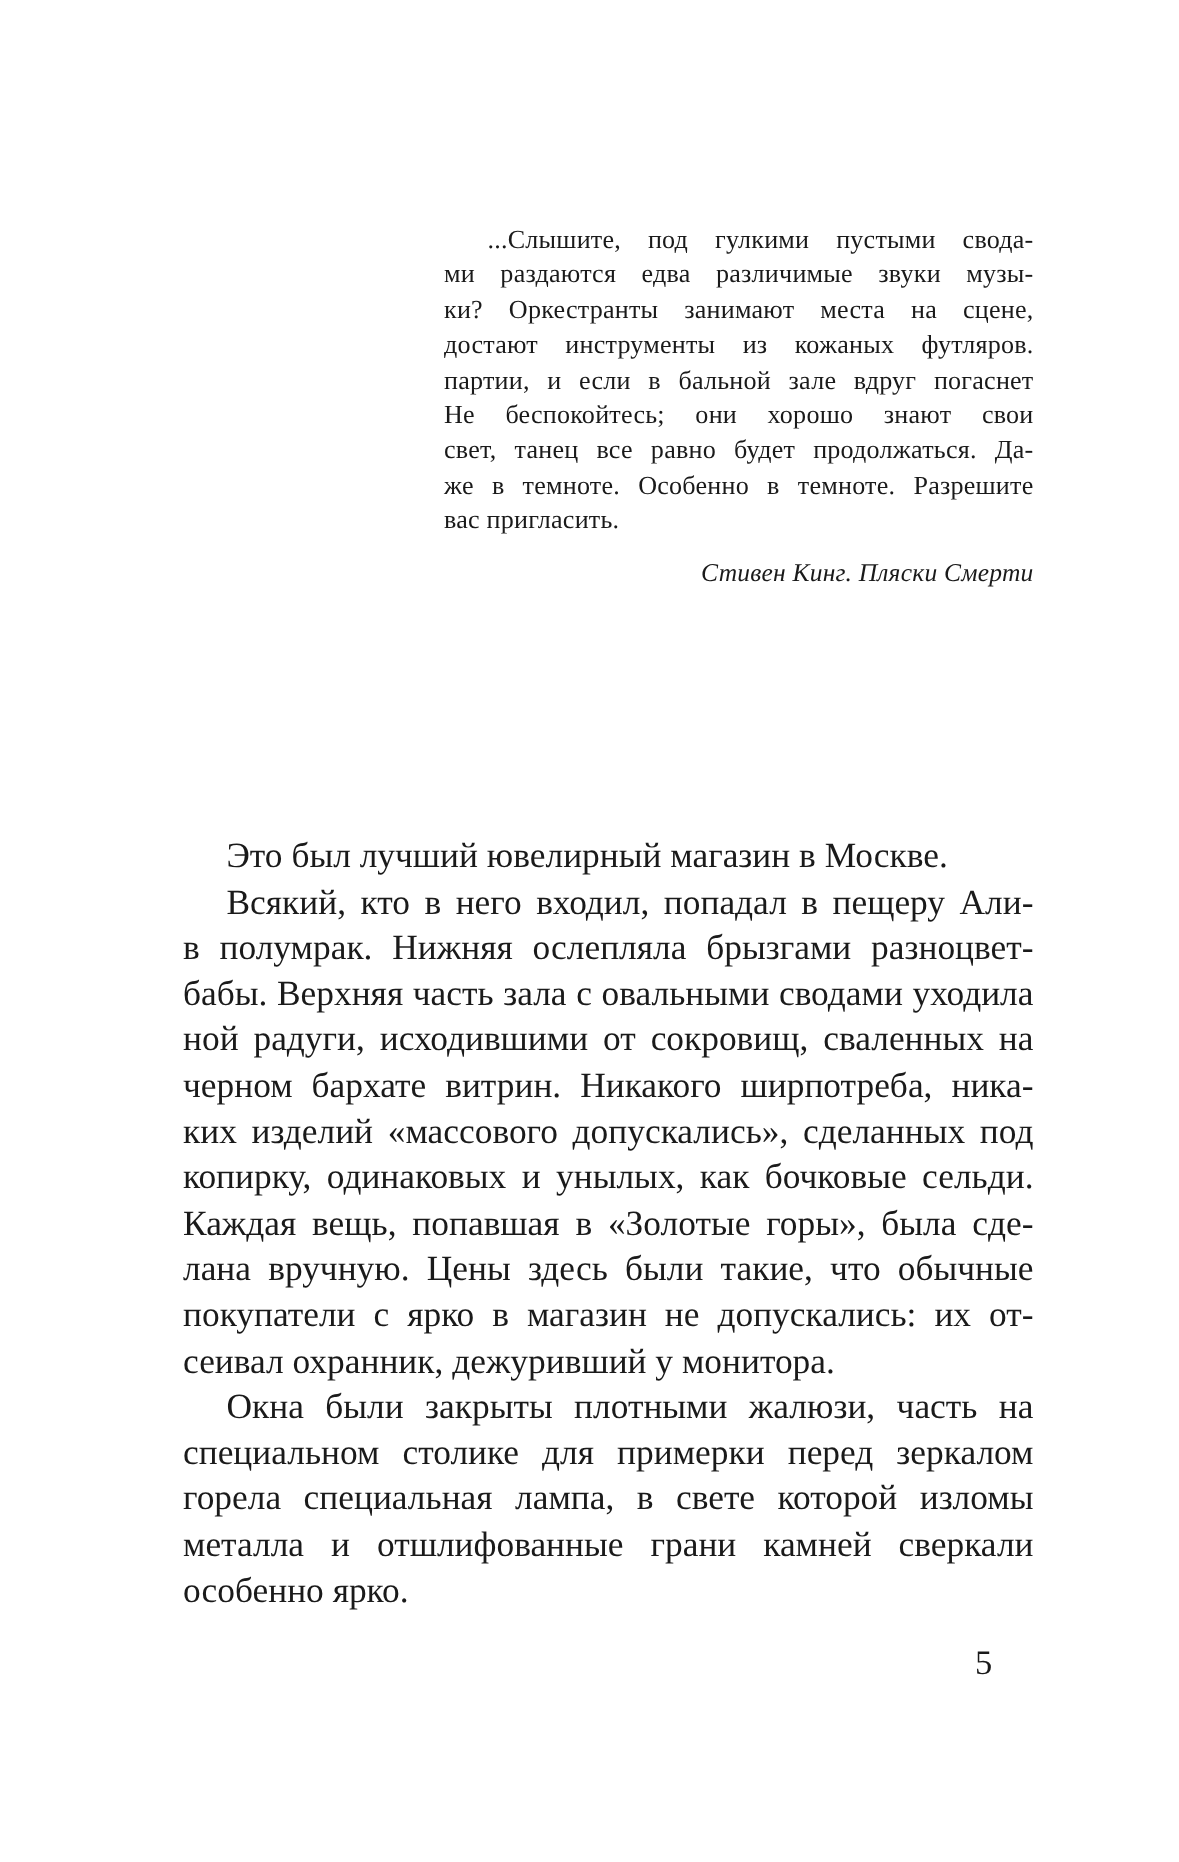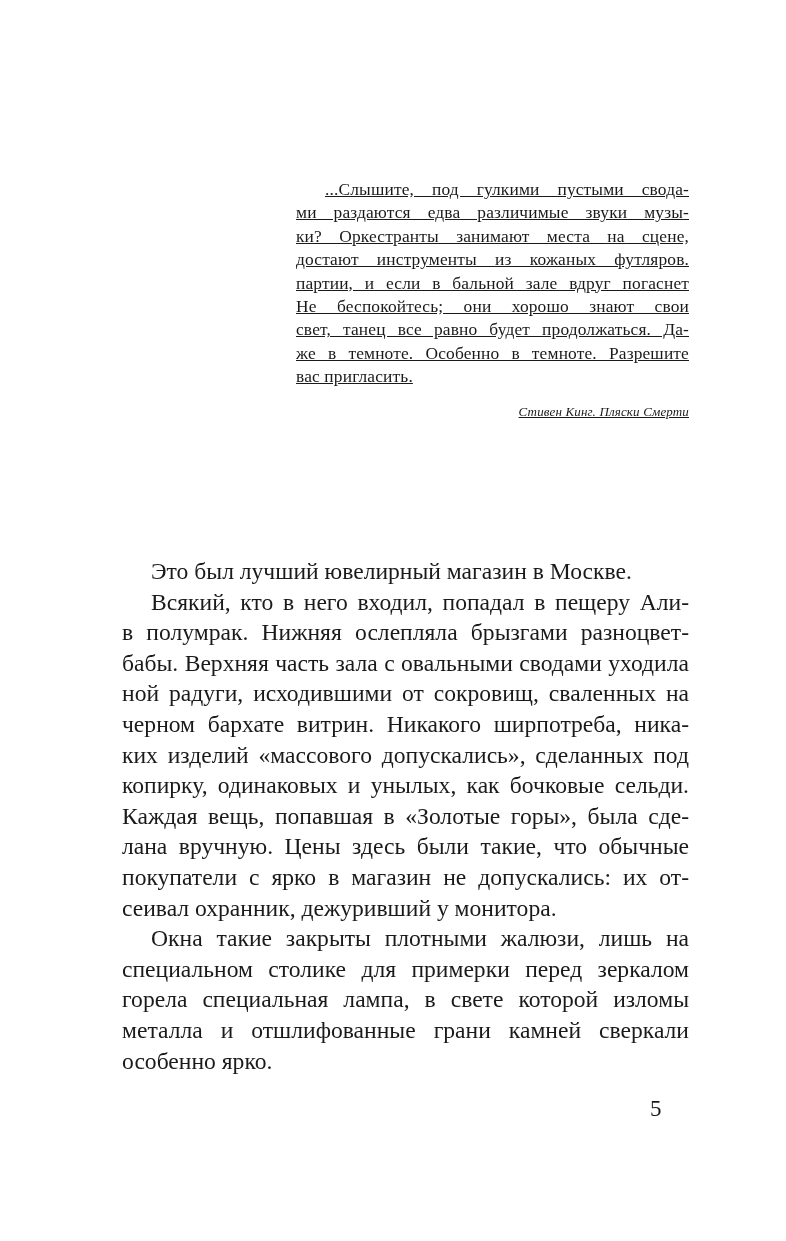--- a/index.html
+++ b/index.html
@@ -11,45 +11,44 @@
       width: 786px;
       height: 1241px;
       position: relative;
       overflow: hidden;
       font-family: "Liberation Serif", "DejaVu Serif", serif;
       color: #1a1a1a;
     }
     .epigraph {
       position: absolute;
       left: 296px;
-      top: 178px;
+      top: 148px;
       width: 393px;
       font-size: 17.4px;
       line-height: 23.4px;
       letter-spacing: 0.15px;
-      text-decoration: underline;
     }
     .line {
       display: block;
       text-align: justify;
       text-align-last: justify;
       white-space: nowrap;
       height: 23.4px;
     }
     .line.last {
       text-align-last: left;
     }
     .line.indent {
       padding-left: 29px;
     }
     .attribution {
       display: block;
       text-align: right;
       font-style: italic;
-      font-size: 13px;
+      font-size: 17px;
       margin-top: 11px;
     }
     .body-text {
       position: absolute;
       left: 90px;
       top: 556px;
       width: 599px;
       font-size: 23.6px;
       line-height: 30.6px;
     }
@@ -94,21 +93,21 @@
     <span class="line">ной радуги, исходившими от сокровищ, сваленных на</span>
     <span class="line">черном бархате витрин. Никакого ширпотреба, ника-</span>
     <span class="line">ких изделий «массового допускались», сделанных под</span>
     <span class="line">копирку, одинаковых и унылых, как бочковые сельди.</span>
     <span class="line">Каждая вещь, попавшая в «Золотые горы», была сде-</span>
     <span class="line">лана вручную. Цены здесь были такие, что обычные</span>
     <span class="line">покупатели с ярко в магазин не допускались: их от-</span>
     <span class="line last">сеивал охранник, дежуривший у монитора.</span>
   </div>
   <div>
-    <span class="line indent">Окна такие закрыты плотными жалюзи, лишь на</span>
+    <span class="line indent">Окна были закрыты плотными жалюзи, часть на</span>
     <span class="line">специальном столике для примерки перед зеркалом</span>
     <span class="line">горела специальная лампа, в свете которой изломы</span>
     <span class="line">металла и отшлифованные грани камней сверкали</span>
     <span class="line last">особенно ярко.</span>
   </div>
 </div>
 
 <div class="page-number">5</div>
 
 </body></html>

